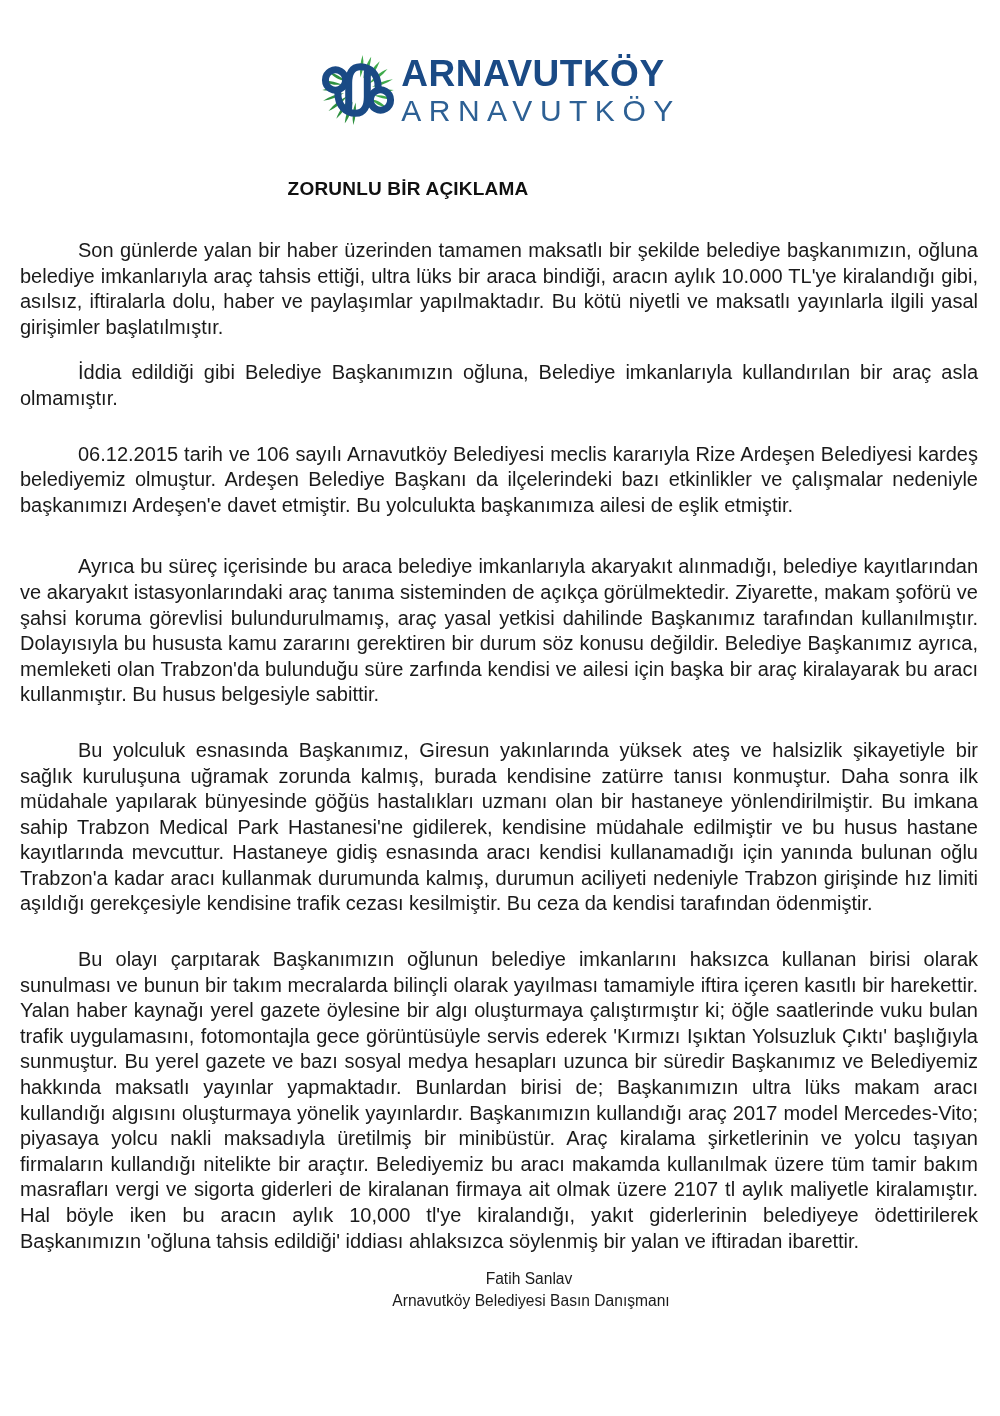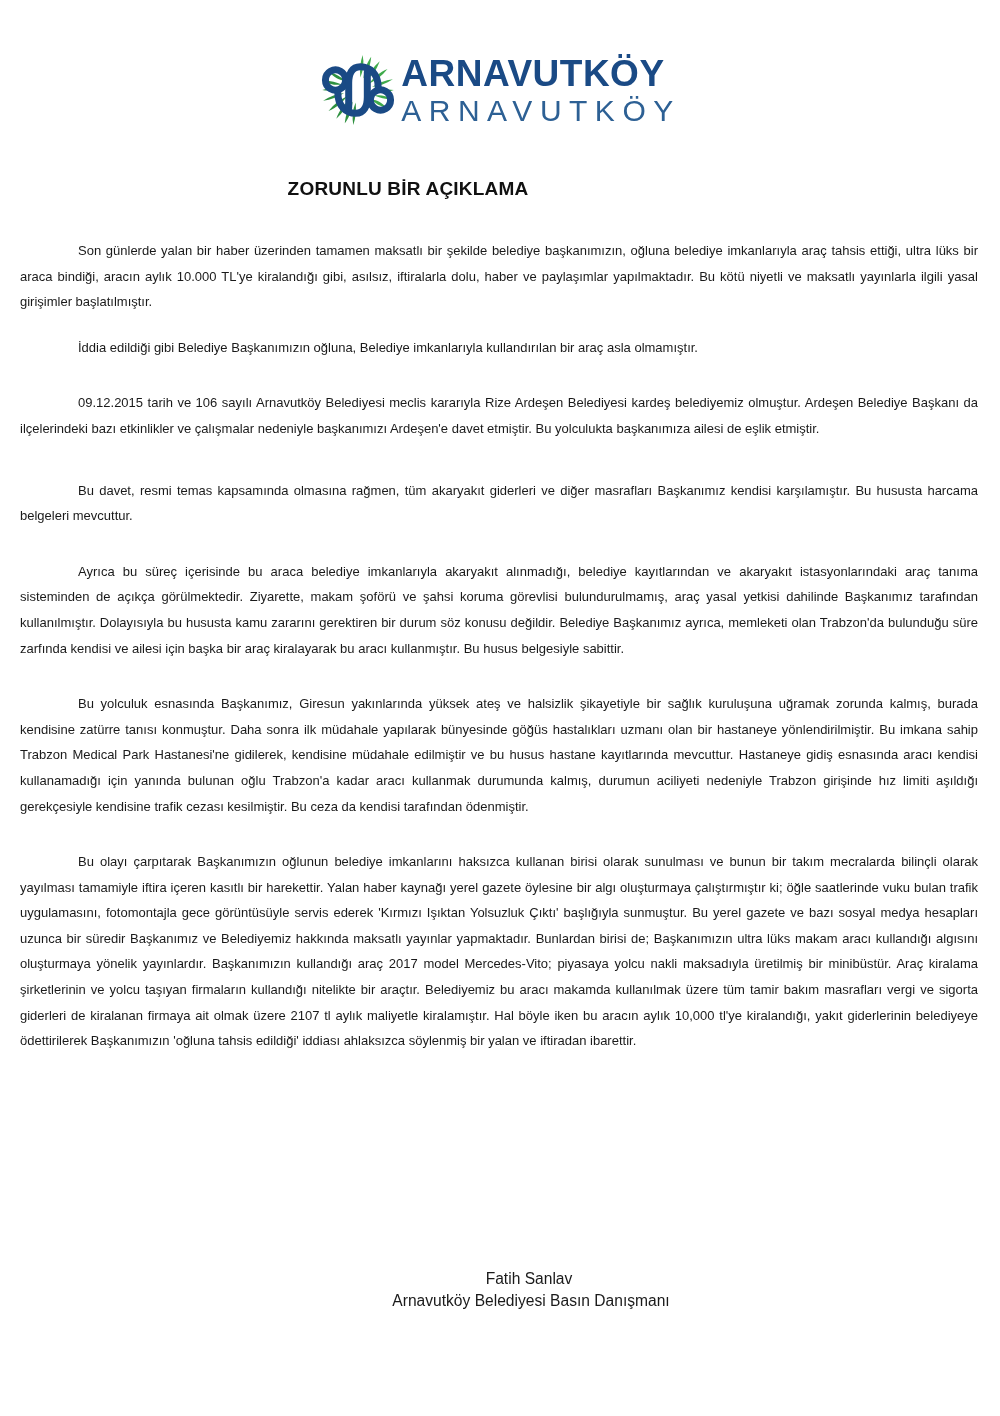--- a/index.html
+++ b/index.html
@@ -83,21 +83,21 @@
 
   
   .body-text {
     position: absolute;
     top: 238px;
     left: 20px;
     width: 958px;
   }
   .para {
     margin: 0 0 22px 0;
-    font-size: 13px;
+    font-size: 20px;
     line-height: 25.6px;
     text-align: justify;
     text-justify: inter-word;
     color: #1a1a1a;
     text-indent: 58px;
   }
   .para.no-indent {
     text-indent: 0;
   }
   .para.tight {
@@ -172,22 +172,21 @@
         <span class="logo-line2">ARNAVUTKÖY</span>
       </div>
     </div>
   </div>
 
   <div class="doc-title">ZORUNLU BİR AÇIKLAMA</div>
 
   <div class="body-text">
     <p class="para tight">Son günlerde yalan bir haber üzerinden tamamen maksatlı bir şekilde belediye başkanımızın, oğluna belediye imkanlarıyla araç tahsis ettiği, ultra lüks bir araca bindiği, aracın aylık 10.000 TL'ye kiralandığı gibi, asılsız, iftiralarla dolu, haber ve paylaşımlar yapılmaktadır. Bu kötü niyetli ve maksatlı yayınlarla ilgili yasal girişimler başlatılmıştır.</p>
     <p class="para gap-lg">İddia edildiği gibi Belediye Başkanımızın oğluna, Belediye imkanlarıyla kullandırılan bir araç asla olmamıştır.</p>
-    <p class="para gap-xl">09.12.2015 tarih ve 106 sayılı Arnavutköy Belediyesi meclis kararıyla Rize Ardeşen Belediyesi kardeş belediyemiz olmuştur. Ardeşen Belediye Başkanı da ilçelerindeki bazı etkinlikler ve çalışmalar nedeniyle başkanımızı Ardeşen'e davet etmiştir. Bu yolculukta başkanımıza ailesi de eşlik etmiştir.</p>
-    <p class="para gap-lg">Bu davet, resmi temas kapsamında olmasına rağmen, tüm akaryakıt giderleri ve diğer masrafları Başkanımız kendisi karşılamıştır. Bu hususta harcama belgeleri mevcuttur.</p>
+    <p class="para gap-xl">06.12.2015 tarih ve 106 sayılı Arnavutköy Belediyesi meclis kararıyla Rize Ardeşen Belediyesi kardeş belediyemiz olmuştur. Ardeşen Belediye Başkanı da ilçelerindeki bazı etkinlikler ve çalışmalar nedeniyle başkanımızı Ardeşen'e davet etmiştir. Bu yolculukta başkanımıza ailesi de eşlik etmiştir.</p>
     <p class="para gap-lg">Ayrıca bu süreç içerisinde bu araca belediye imkanlarıyla akaryakıt alınmadığı, belediye kayıtlarından ve akaryakıt istasyonlarındaki araç tanıma sisteminden de açıkça görülmektedir. Ziyarette, makam şoförü ve şahsi koruma görevlisi bulundurulmamış, araç yasal yetkisi dahilinde Başkanımız tarafından kullanılmıştır. Dolayısıyla bu hususta kamu zararını gerektiren bir durum söz konusu değildir. Belediye Başkanımız  ayrıca, memleketi olan Trabzon'da bulunduğu süre zarfında kendisi ve ailesi için başka bir araç kiralayarak bu aracı kullanmıştır. Bu husus belgesiyle sabittir.</p>
     <p class="para gap-lg">Bu yolculuk esnasında Başkanımız, Giresun yakınlarında yüksek ateş ve halsizlik şikayetiyle bir sağlık kuruluşuna uğramak zorunda kalmış, burada kendisine zatürre tanısı konmuştur. Daha sonra ilk müdahale yapılarak bünyesinde göğüs hastalıkları uzmanı olan bir hastaneye yönlendirilmiştir. Bu imkana sahip Trabzon Medical Park Hastanesi'ne gidilerek, kendisine müdahale edilmiştir ve bu husus hastane kayıtlarında mevcuttur. Hastaneye gidiş esnasında aracı kendisi kullanamadığı için yanında bulunan oğlu Trabzon'a kadar aracı kullanmak durumunda kalmış, durumun aciliyeti nedeniyle Trabzon girişinde hız limiti aşıldığı gerekçesiyle kendisine trafik cezası kesilmiştir. Bu ceza da kendisi tarafından  ödenmiştir.</p>
     <p class="para gap-lg">Bu olayı çarpıtarak Başkanımızın oğlunun belediye imkanlarını haksızca kullanan birisi olarak sunulması ve bunun bir takım mecralarda bilinçli olarak yayılması tamamiyle iftira içeren kasıtlı bir harekettir. Yalan haber kaynağı yerel gazete öylesine bir algı oluşturmaya çalıştırmıştır ki; öğle saatlerinde vuku bulan trafik uygulamasını, fotomontajla gece görüntüsüyle servis ederek 'Kırmızı Işıktan Yolsuzluk Çıktı' başlığıyla sunmuştur. Bu yerel gazete ve bazı sosyal medya hesapları uzunca bir süredir Başkanımız ve Belediyemiz hakkında maksatlı yayınlar yapmaktadır. Bunlardan birisi de; Başkanımızın ultra lüks makam aracı kullandığı algısını oluşturmaya yönelik yayınlardır. Başkanımızın kullandığı araç 2017 model Mercedes-Vito; piyasaya yolcu nakli maksadıyla üretilmiş bir minibüstür. Araç kiralama şirketlerinin ve yolcu taşıyan firmaların kullandığı nitelikte bir araçtır. Belediyemiz bu aracı makamda kullanılmak üzere tüm tamir bakım masrafları vergi ve sigorta giderleri de kiralanan firmaya ait olmak üzere 2107 tl aylık maliyetle kiralamıştır. Hal böyle iken bu aracın aylık 10,000 tl'ye kiralandığı, yakıt giderlerinin belediyeye ödettirilerek Başkanımızın 'oğluna tahsis edildiği' iddiası ahlaksızca söylenmiş bir yalan ve iftiradan ibarettir.</p>
   </div>
 
   <div class="signature">
     <span class="sig-name">Fatih Sanlav</span>
     <span class="sig-role">Arnavutköy Belediyesi Basın Danışmanı</span>
   </div>
 

